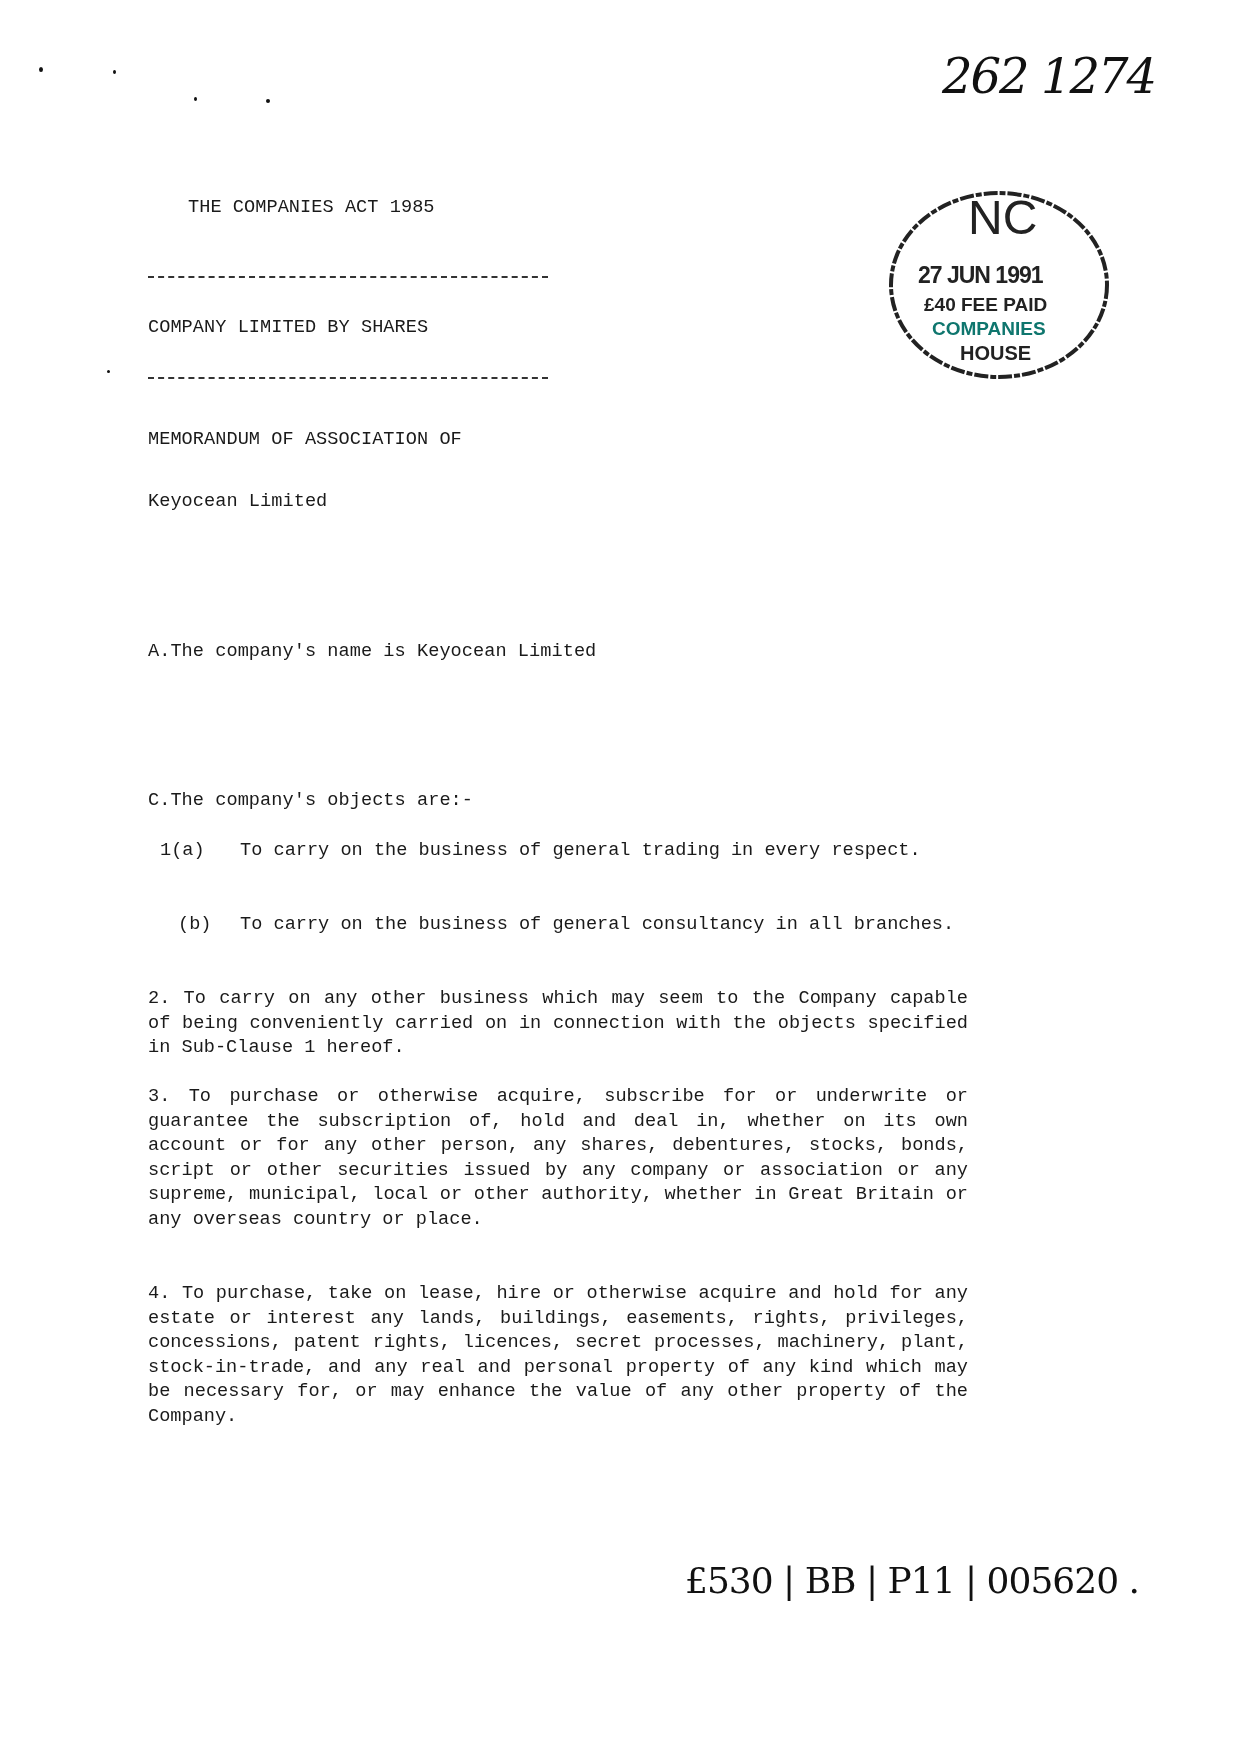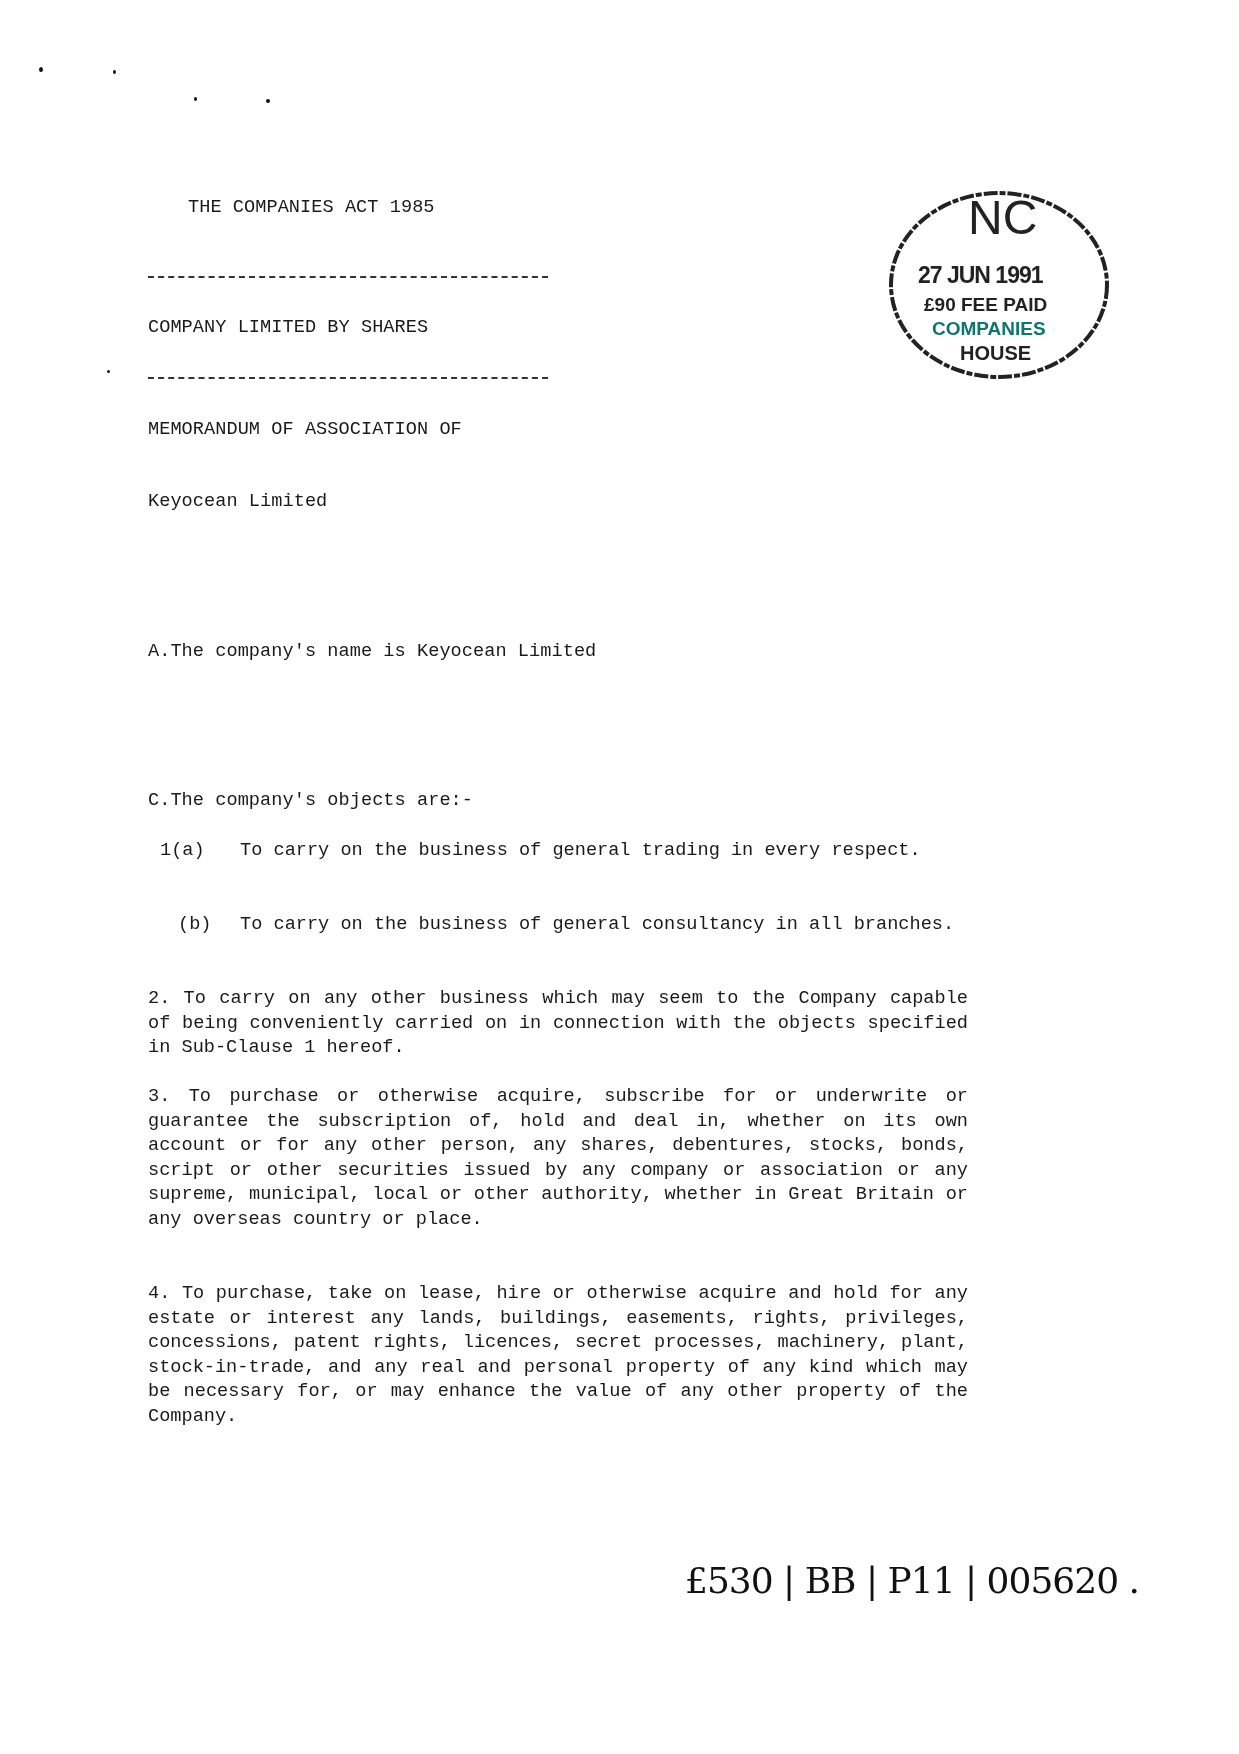--- a/index.html
+++ b/index.html
@@ -22,38 +22,39 @@
 <body>
 
 <div class="page">
 
   <div class="speck" style="left:39px;top:67px;width:4px;height:5px;"></div>
   <div class="speck" style="left:113px;top:70px;width:3px;height:4px;"></div>
   <div class="speck" style="left:194px;top:97px;width:3px;height:4px;"></div>
   <div class="speck" style="left:266px;top:99px;width:4px;height:4px;"></div>
   <div class="speck" style="left:107px;top:370px;width:3px;height:3px;"></div>
 
+  <div class="hw" style="left:942px;top:48px;font-size:48px;letter-spacing:-2px;">262 1274</div>
 
   <div class="stamp">
     <svg viewBox="0 0 230 205">
       <ellipse cx="115" cy="100" rx="108" ry="92" fill="none" stroke="#222" stroke-width="4" stroke-dasharray="14 2 6 2"></ellipse>
       <line x1="85" y1="210" x2="160" y2="210" stroke="#222" stroke-width="2"></line>
     </svg>
   </div>
   <div style="position:absolute;left:968px;top:190px;font-family:'Liberation Sans',sans-serif;font-size:48px;color:#222;">NC</div>
   <div style="position:absolute;left:918px;top:262px;font-family:'Liberation Sans',sans-serif;font-weight:bold;font-size:23px;letter-spacing:-1px;color:#222;">27 JUN 1991</div>
-  <div style="position:absolute;left:924px;top:294px;font-family:'Liberation Sans',sans-serif;font-weight:bold;font-size:19px;color:#222;">£90 FEE PAID</div>
+  <div style="position:absolute;left:924px;top:294px;font-family:'Liberation Sans',sans-serif;font-weight:bold;font-size:19px;color:#222;">£40 FEE PAID</div>
   <div style="position:absolute;left:932px;top:318px;font-family:'Liberation Sans',sans-serif;font-weight:bold;font-size:19px;color:#0f766e;">COMPANIES</div>
   <div style="position:absolute;left:960px;top:342px;font-family:Liberation Sans, sans-serif;font-weight:bold;font-size:20px;color:#222;">HOUSE</div>
 
   <div class="t" style="top:196px;margin-left:40px;">THE COMPANIES ACT 1985</div>
   <div class="rule" style="top:276px;"></div>
   <div class="t" style="top:316px;">COMPANY LIMITED BY SHARES</div>
   <div class="rule" style="top:377px;"></div>
-  <div class="t" style="top:418px;">MEMORANDUM OF ASSOCIATION OF</div>
+  <div class="t" style="top:428px;">MEMORANDUM OF ASSOCIATION OF</div>
   <div class="t" style="top:490px;">Keyocean Limited</div>
 
   <div class="t" style="top:640px;">A.The company's name is Keyocean Limited</div>
   <div class="t" style="top:789px;">C.The company's objects are:-</div>
 
   <div class="sub" style="left:160px;top:839px;width:806px;">
     <span class="lab">1(a)</span>
     <div class="txt">To  carry  on the business of general  trading  in  every respect.</div>
   </div>
   <div class="sub" style="left:160px;top:913px;width:806px;">

